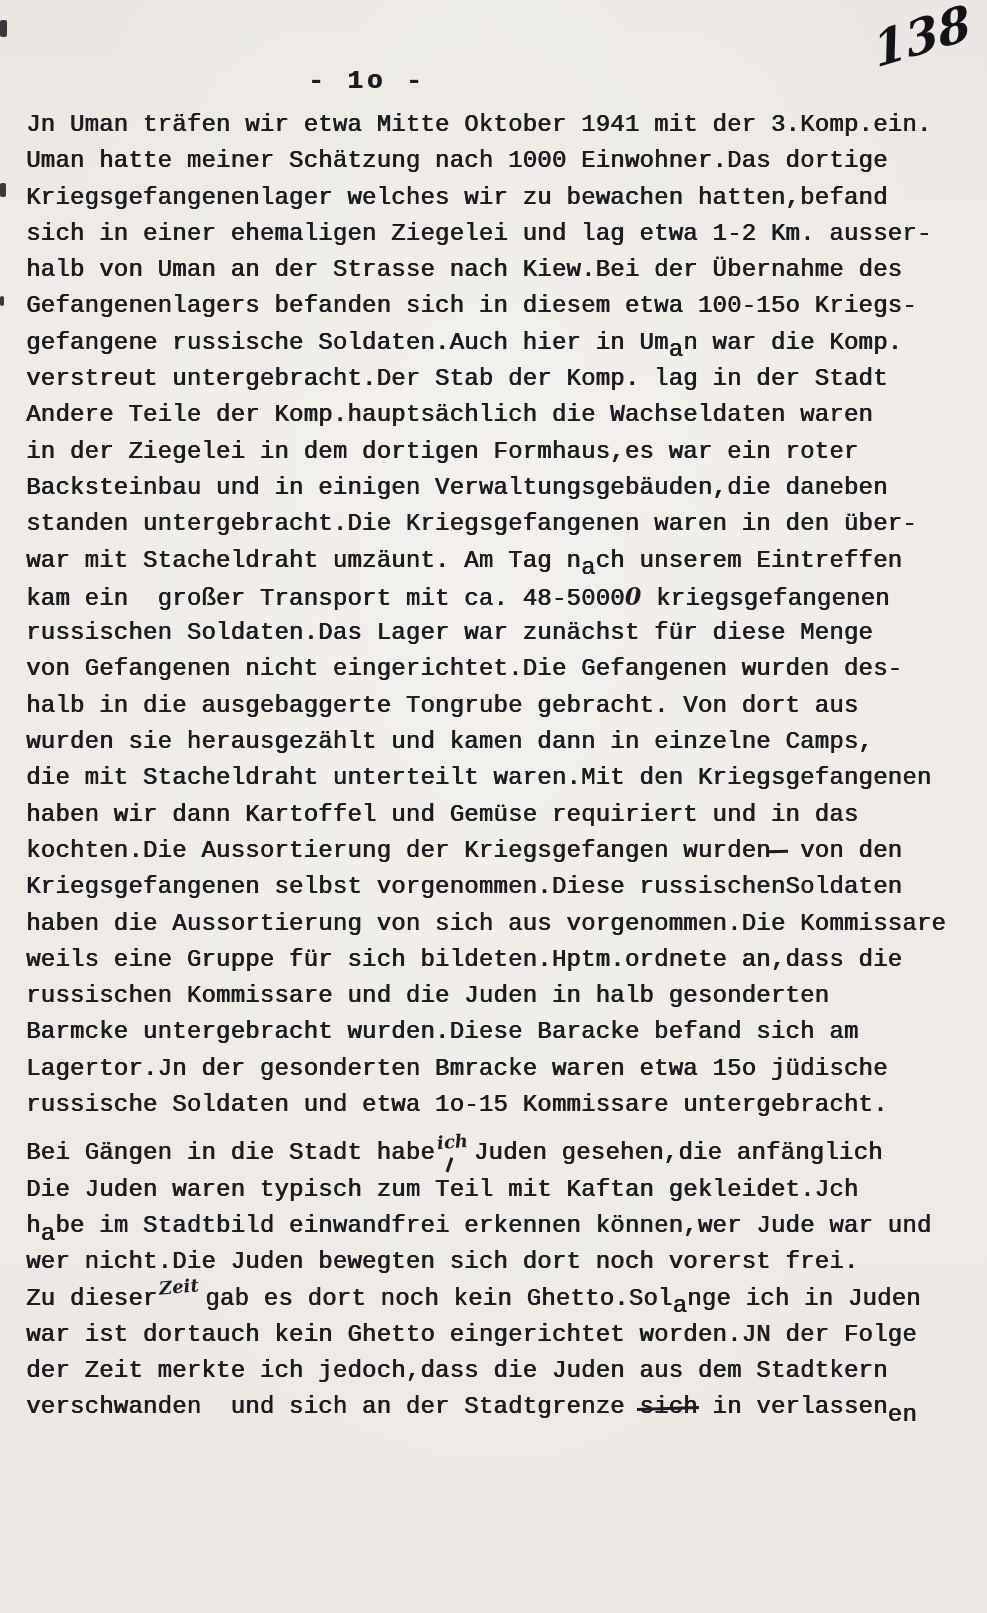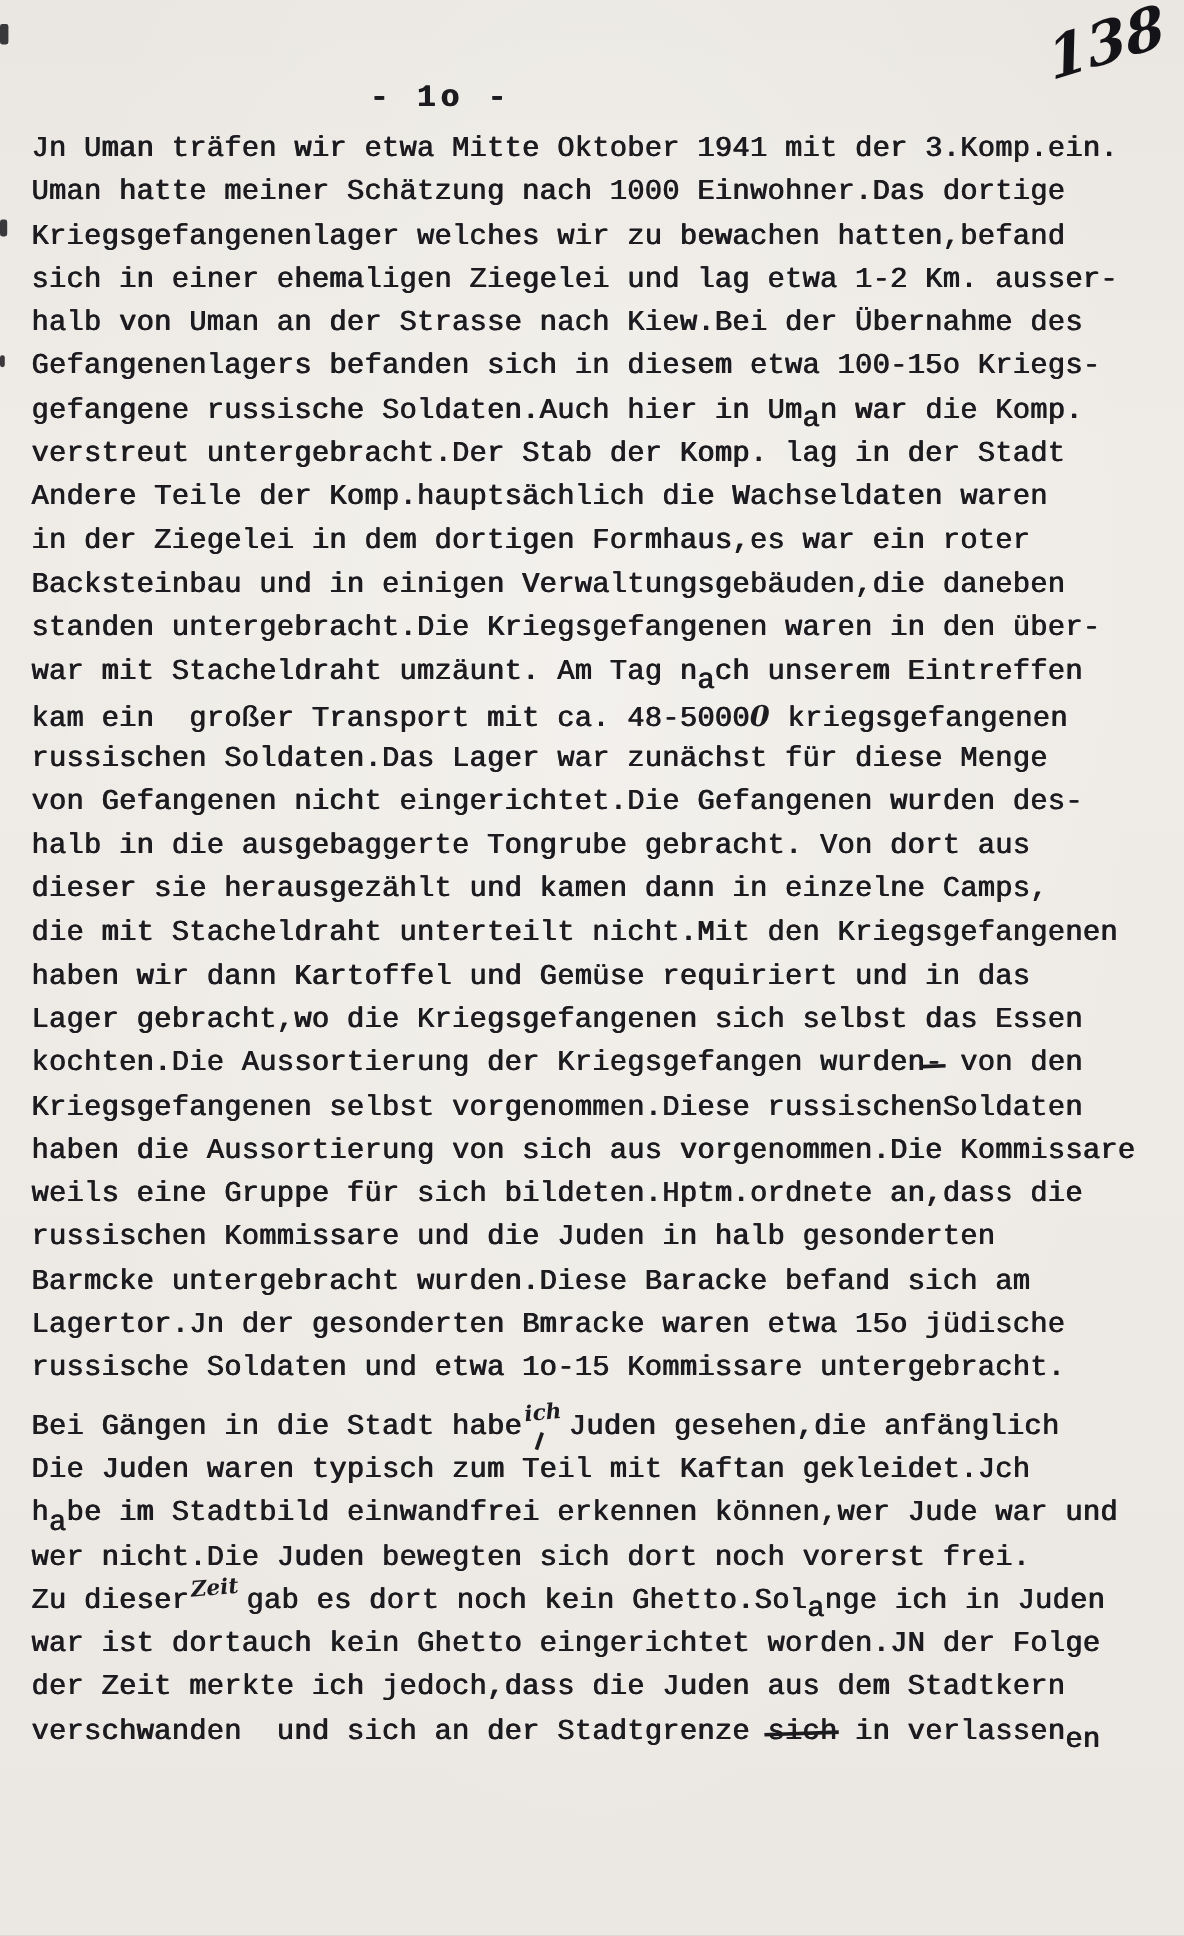--- a/index.html
+++ b/index.html
@@ -81,24 +81,23 @@
         <div class="line"><span class="run">verstreut untergebracht.Der Stab der Komp. lag in der Stadt</span></div>
         <div class="line"><span class="run">Andere Teile der Komp.hauptsächlich die Wachseldaten waren</span></div>
         <div class="line"><span class="run">in der Ziegelei in dem dortigen Formhaus,es war ein roter</span></div>
         <div class="line"><span class="run">Backsteinbau und in einigen Verwaltungsgebäuden,die daneben</span></div>
         <div class="line"><span class="run">standen untergebracht.Die Kriegsgefangenen waren in den über-</span></div>
         <div class="line"><span class="run">war mit Stacheldraht umzäunt. Am Tag n</span><span class="run sub">a</span><span class="run">ch unserem Eintreffen</span></div>
         <div class="line"><span class="run">kam ein  großer Transport mit ca. 48-5000</span><span class="run hand">0</span><span class="run"> kriegsgefangenen</span></div>
         <div class="line"><span class="run">russischen Soldaten.Das Lager war zunächst für diese Menge</span></div>
         <div class="line"><span class="run">von Gefangenen nicht eingerichtet.Die Gefangenen wurden des-</span></div>
         <div class="line"><span class="run">halb in die ausgebaggerte Tongrube gebracht. Von dort aus</span></div>
-        <div class="line"><span class="run">dieser sie herausgezählt und kamen dann in einzelne Camps,</span></div>
-        <div class="line"><span class="run">die mit Stacheldraht unterteilt nicht.Mit den Kriegsgefangenen</span></div>
+        <div class="line"><span class="run">wurden sie herausgezählt und kamen dann in einzelne Camps,</span></div>
+        <div class="line"><span class="run">die mit Stacheldraht unterteilt waren.Mit den Kriegsgefangenen</span></div>
         <div class="line"><span class="run">haben wir dann Kartoffel und Gemüse requiriert und in das</span></div>
-        <div class="line"><span class="run">Lager gebracht,wo die Kriegsgefangenen sich selbst das Essen</span></div>
         <div class="line"><span class="run">kochten.Die Aussortierung der Kriegsgefangen wurden</span><span class="run strike">-</span><span class="run"> von den</span></div>
         <div class="line"><span class="run">Kriegsgefangenen selbst vorgenommen.Diese russischenSoldaten</span></div>
         <div class="line"><span class="run">haben die Aussortierung von sich aus vorgenommen.Die Kommissare</span></div>
         <div class="line"><span class="run">weils eine Gruppe für sich bildeten.Hptm.ordnete an,dass die</span></div>
         <div class="line"><span class="run">russischen Kommissare und die Juden in halb gesonderten</span></div>
         <div class="line"><span class="run">Barmcke untergebracht wurden.Diese Baracke befand sich am</span></div>
         <div class="line"><span class="run">Lagertor.Jn der gesonderten Bmracke waren etwa 15o jüdische</span></div>
         <div class="line"><span class="run">russische Soldaten und etwa 1o-15 Kommissare untergebracht.</span></div>
       </div>
       <div class="para">

